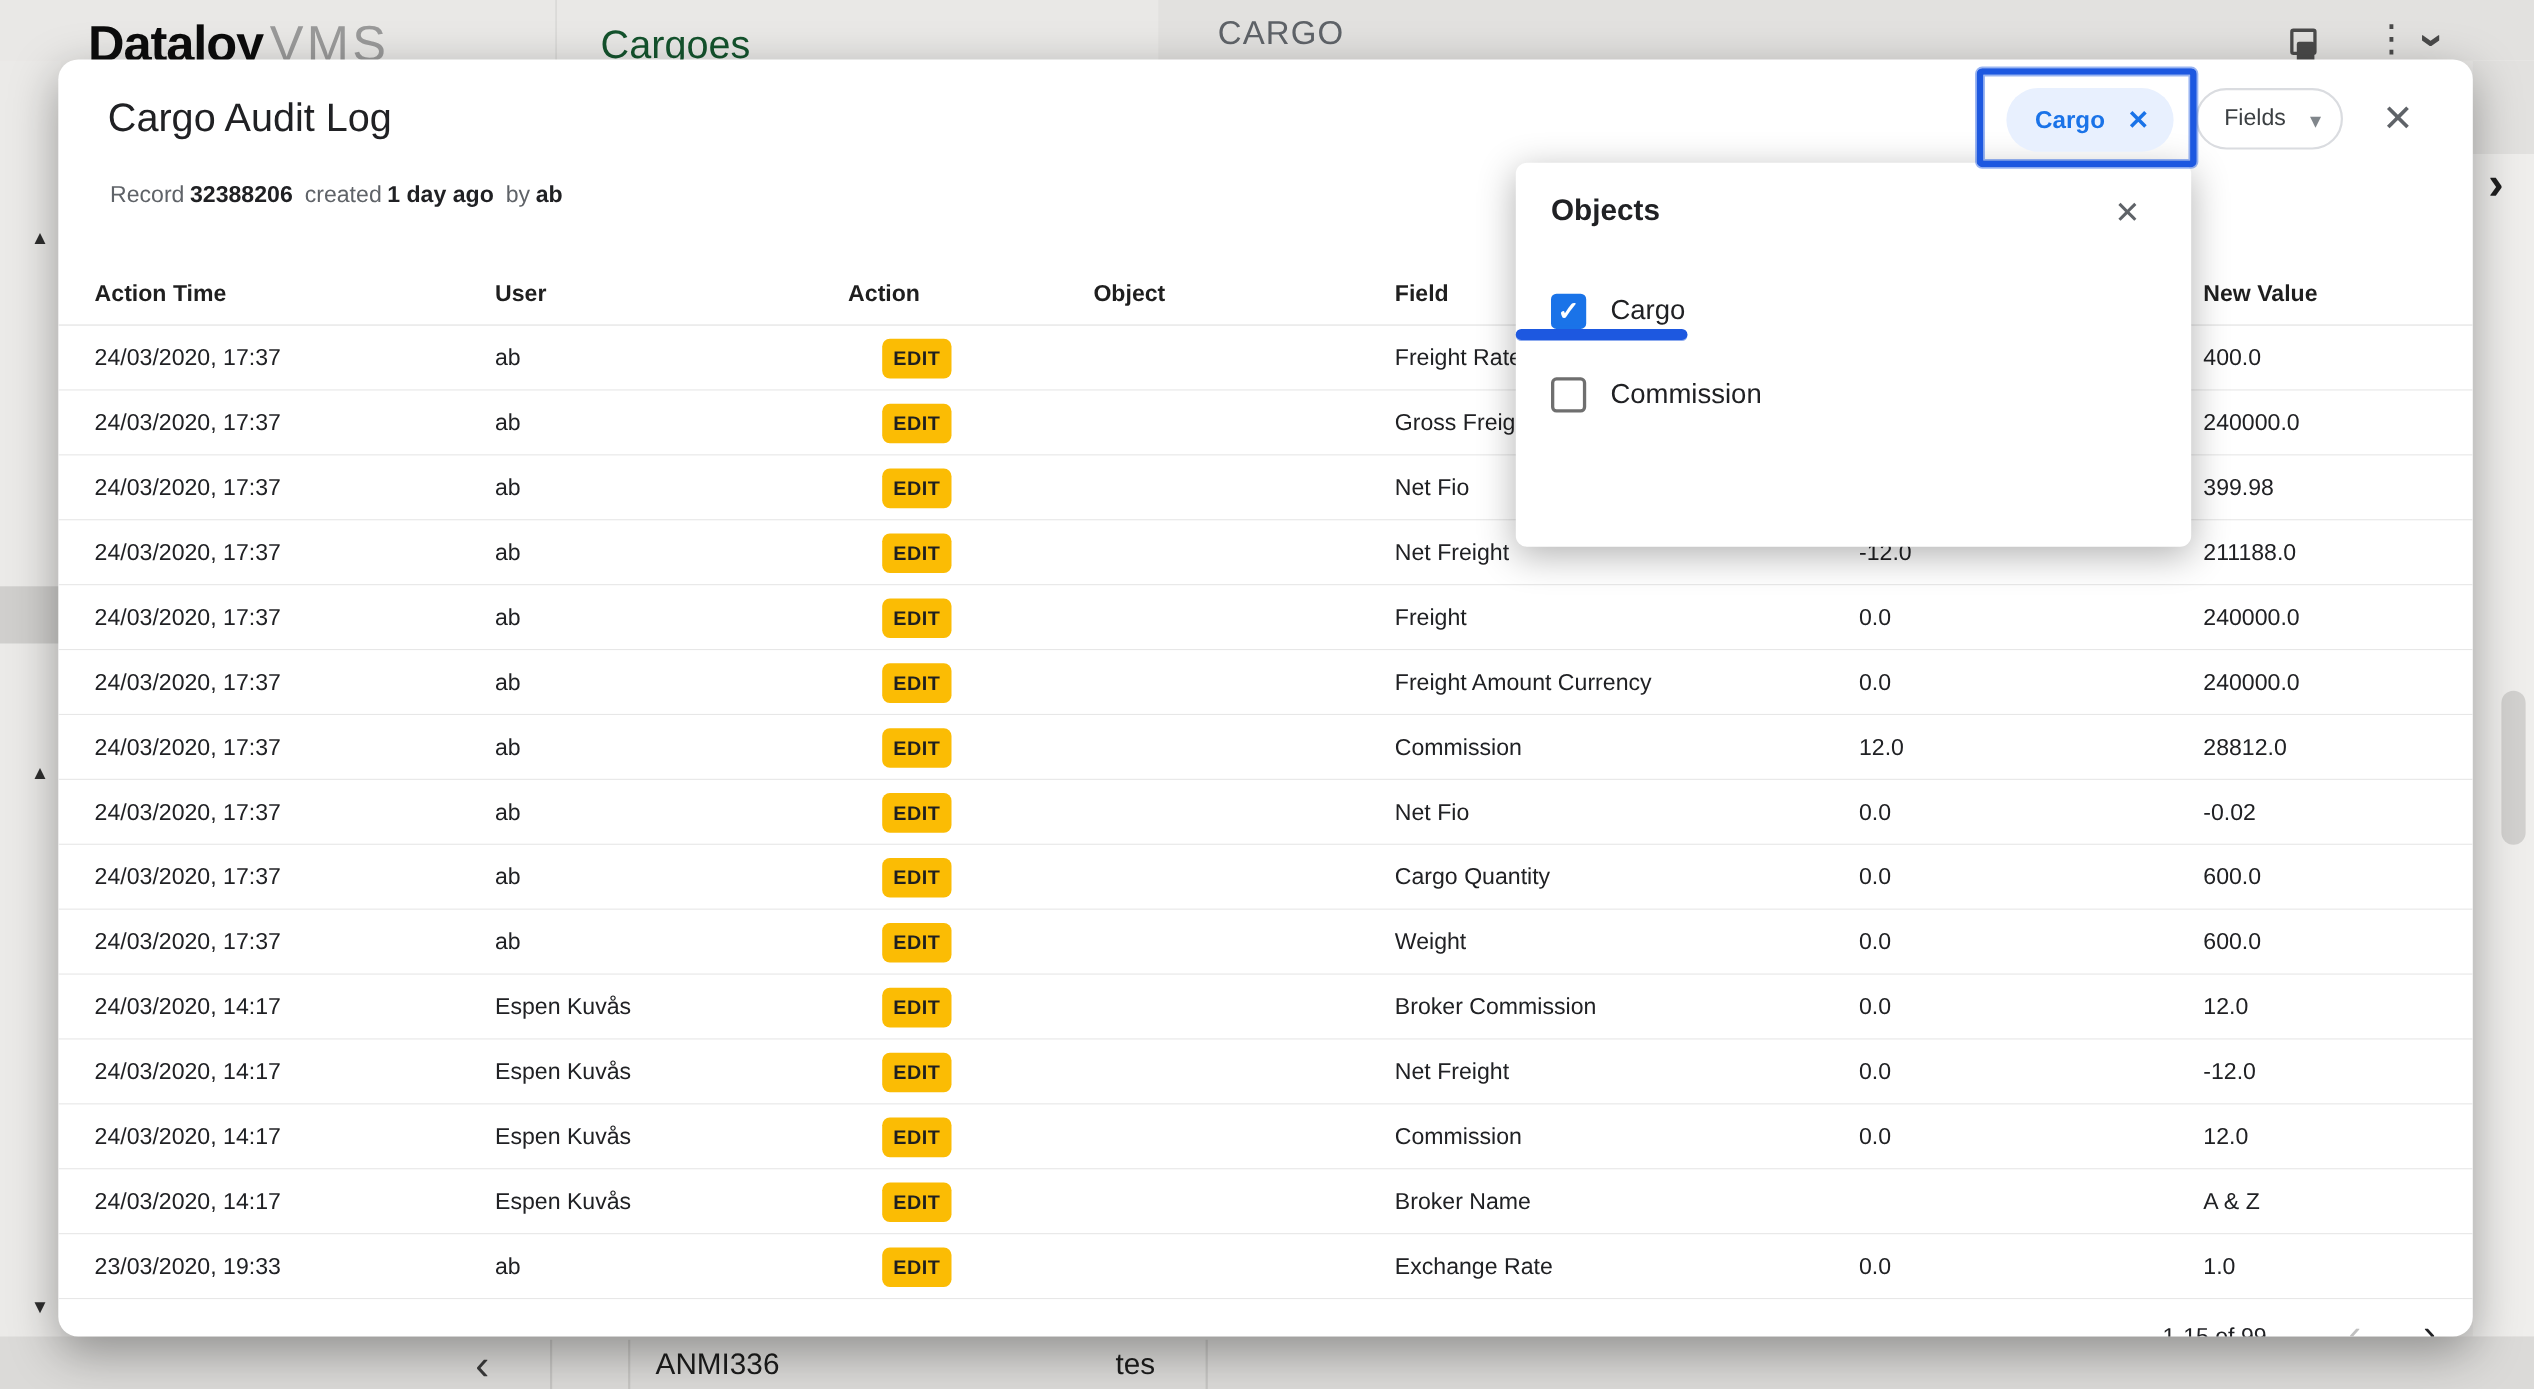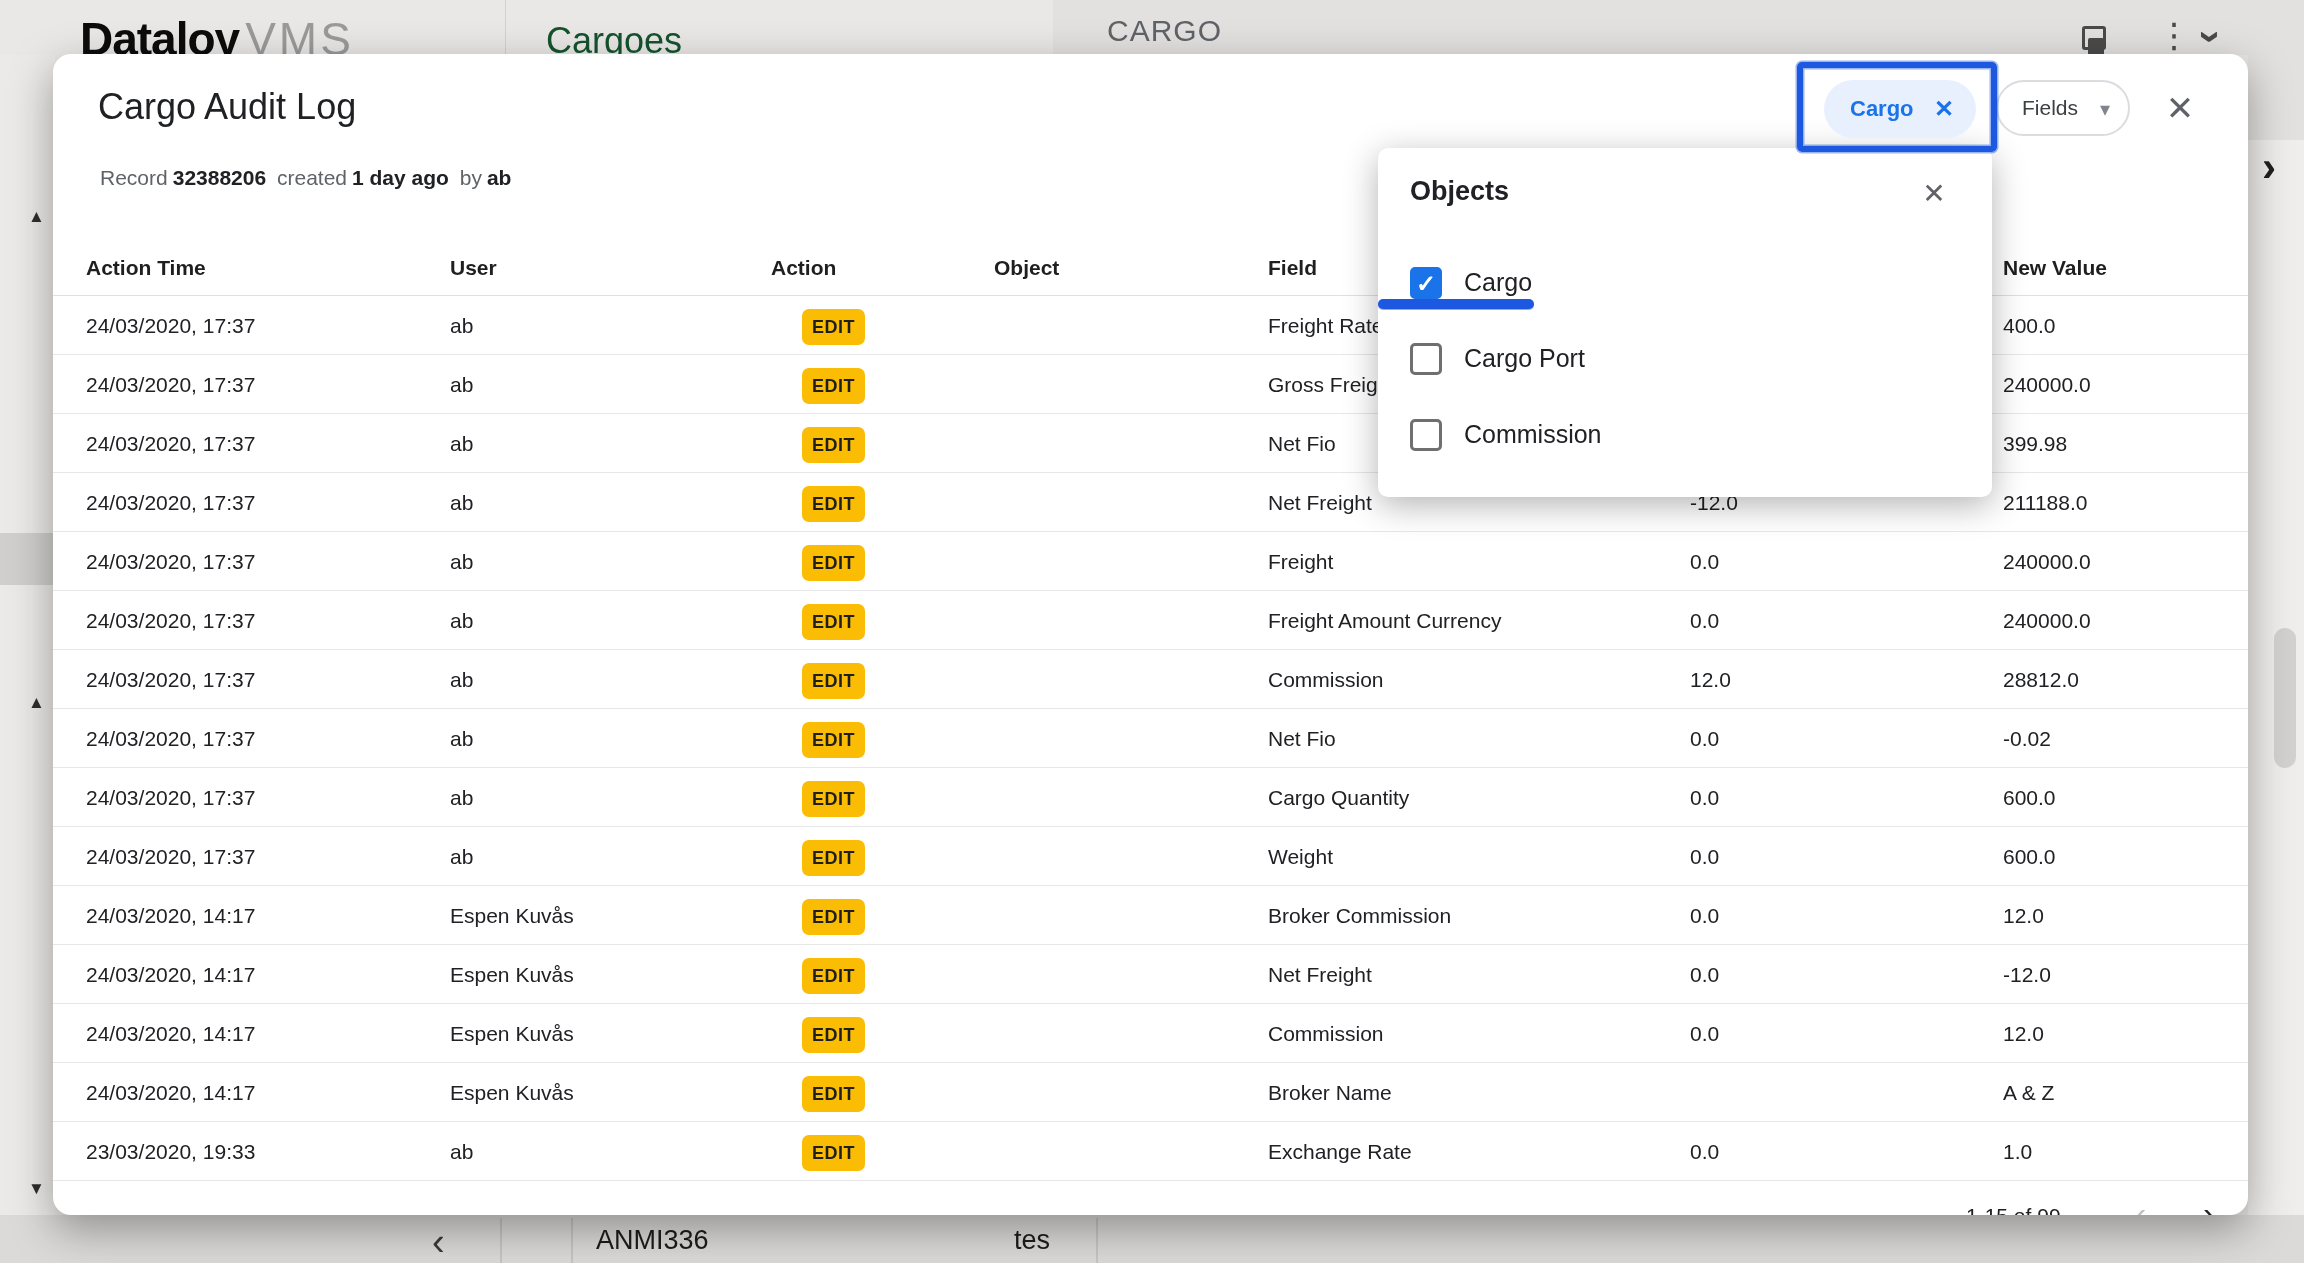--- a/index.html
+++ b/index.html
@@ -321,24 +321,20 @@
     <div class="p-close">✕</div>
     <div class="opts">
 
         <div class="opt">
           <span class="cb checked">
             <span class="tick">✓</span>
           </span>
           <span class="olabel">Cargo</span>
         </div>
 
-        <div class="opt">
-          <span class="cb"></span>
-          <span class="olabel">Cargo Port</span>
-        </div>
 
         <div class="opt">
           <span class="cb"></span>
           <span class="olabel">Commission</span>
         </div>
       </div>
   </div>
 
   <div class="anno-rect">
     <div class="chip">

